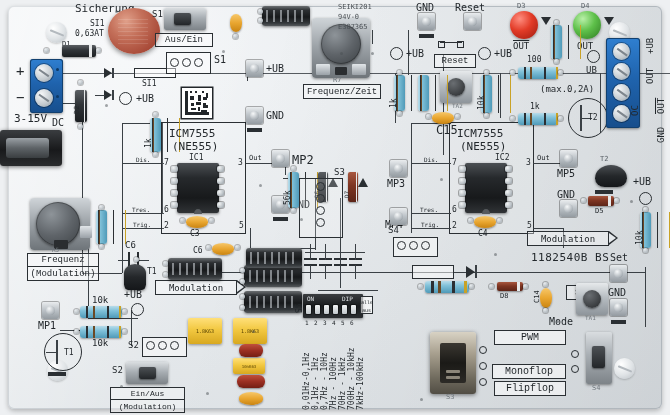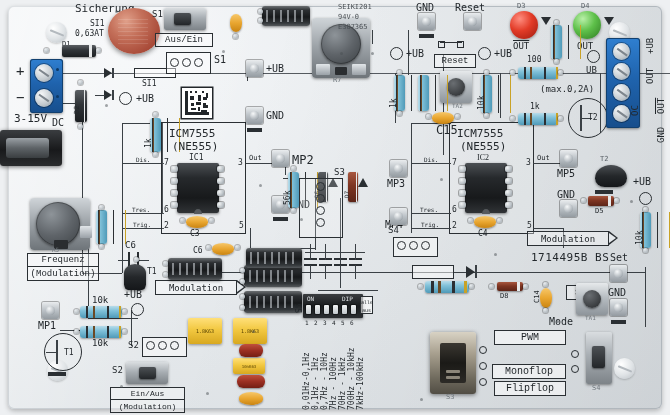--- a/index.html
+++ b/index.html
@@ -375,20 +375,21 @@
   <div class="ab" style="left:328px;top:178px;width:0;height:0;border-bottom:9px solid #2a2f33;border-left:5px solid transparent;border-right:5px solid transparent;"></div>
   <div class="ab" style="left:358px;top:178px;width:0;height:0;border-bottom:9px solid #2a2f33;border-left:5px solid transparent;border-right:5px solid transparent;"></div>
 
   <div class="pot" style="left:312px;top:18px;width:58px;height:60px;">
     <div class="potknob" style="left:9px;top:6px;width:40px;height:40px;"></div>
     <div class="ab" style="left:4px;top:46px;width:14px;height:11px;background:linear-gradient(180deg,#e2e6e9,#9aa1a7);border-radius:1px;"></div>
     <div class="ab" style="left:40px;top:46px;width:14px;height:11px;background:linear-gradient(180deg,#e2e6e9,#9aa1a7);border-radius:1px;"></div>
     <div class="ab" style="left:23px;top:49px;width:12px;height:8px;background:#2a2d30;border-radius:1px;"></div>
   </div>
   <div class="txt" style="left:333px;top:77px;font-size:7px;color:#70777d;">R7</div>
+  <div class="box" style="left:303px;top:84px;width:78px;height:15px;font-size:9px;">Frequenz/Zeit</div>
 
   <div class="txt" style="left:338px;top:4px;font-size:7px;color:#4a5055;">SEIKI201</div>
   <div class="txt" style="left:338px;top:14px;font-size:7px;color:#4a5055;">94V-0</div>
   <div class="txt" style="left:338px;top:24px;font-size:7px;color:#4a5055;">E307365</div>
 
   <div class="mp" style="left:418px;top:13px;width:17px;height:17px;"></div>
   <div class="txt" style="left:416px;top:3px;font-size:10px;">GND</div>
   <div class="ab" style="left:419px;top:34px;width:15px;height:4px;background:#2a2f33;"></div>
 
   <div class="mp" style="left:464px;top:13px;width:17px;height:17px;"></div>
@@ -476,21 +477,21 @@
   <div class="txt vert" style="left:657px;top:143px;font-size:9px;">GND</div>
   <div class="txt vert" style="left:631px;top:116px;font-size:9px;">OC</div>
 
   <div class="ccap" style="left:432px;top:112px;width:22px;height:12px;"></div>
   <div class="resdot" style="left:426px;top:114px;"></div>
   <div class="resdot" style="left:455px;top:114px;"></div>
   <div class="txt" style="left:436px;top:124px;font-size:12px;">C15</div>
 
   <div class="txt" style="left:457px;top:128px;font-size:11px;">ICM7555</div>
   <div class="txt" style="left:460px;top:141px;font-size:11px;">(NE555)</div>
-  <div class="txt" style="left:477px;top:154px;font-size:8px;font-family:Liberation Serif, serif;">IC2</div>
+  <div class="txt" style="left:495px;top:154px;font-size:8px;">IC2</div>
   <div class="ic" style="left:465px;top:163px;width:42px;height:50px;">
     <div class="icnotch"></div>
   </div>
   <div class="icpad" style="left:459px;top:166px;"></div>
   <div class="icpad" style="left:459px;top:178px;"></div>
   <div class="icpad" style="left:459px;top:190px;"></div>
   <div class="icpad" style="left:459px;top:202px;"></div>
   <div class="icpad" style="left:505px;top:166px;"></div>
   <div class="icpad" style="left:505px;top:178px;"></div>
   <div class="icpad" style="left:505px;top:190px;"></div>
@@ -536,21 +537,21 @@
   </div>
   <div class="resdot" style="left:643px;top:207px;"></div>
   <div class="resdot" style="left:643px;top:248px;"></div>
   <div class="txt vert" style="left:636px;top:245px;font-size:8px;">10k</div>
 
   <div class="arrowbox" style="left:527px;top:231px;width:82px;height:15px;font-size:9px;">Modulation</div>
   <div class="arrowtip" style="left:609px;top:231px;">
       <b></b>
     </div>
 
-  <div class="txt ltr" style="left:531px;top:252px;font-size:11px;">1714495B BS</div>
+  <div class="txt ltr" style="left:531px;top:252px;font-size:11px;">1182540B BS</div>
 
   <div class="txt" style="left:610px;top:253px;font-size:10px;">Set</div>
   <div class="mp" style="left:610px;top:265px;width:17px;height:17px;"></div>
 
   <div class="txt" style="left:608px;top:288px;font-size:10px;">GND</div>
   <div class="mp" style="left:610px;top:299px;width:17px;height:17px;"></div>
   <div class="ab" style="left:611px;top:320px;width:15px;height:4px;background:#2a2f33;"></div>
 
   <div class="box" style="left:566px;top:285px;width:34px;height:15px;font-size:9px;border:1.3px solid #2a2f33;">Set</div>
   <div class="tact" style="left:580px;top:283px;width:32px;height:32px;opacity:0;"></div>

